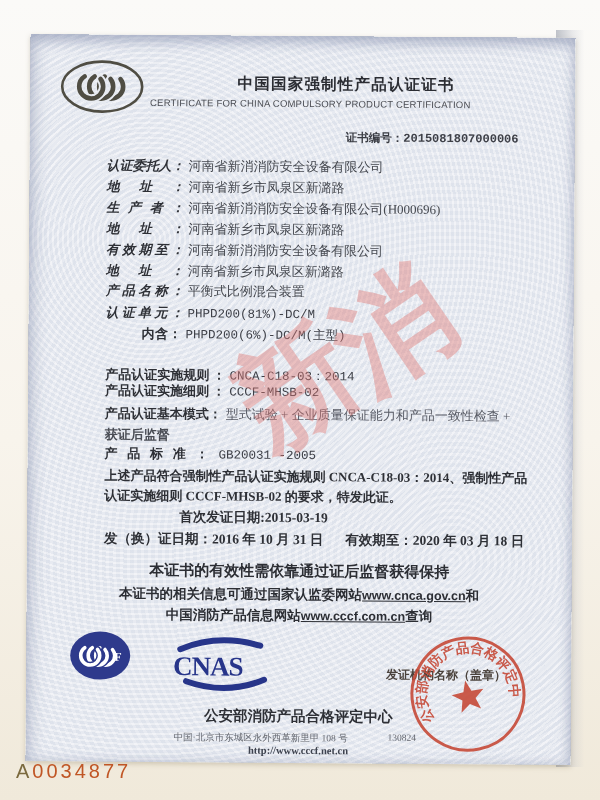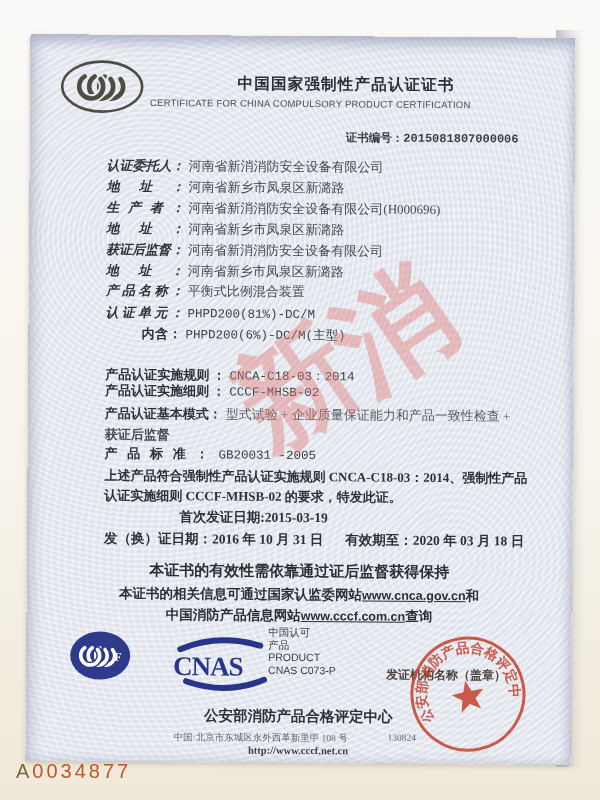--- a/index.html
+++ b/index.html
@@ -78,21 +78,21 @@
   <div class="abs title" style="left:160px;top:38px;width:312px;z-index:2">中国国家强制性产品认证证书</div>
   <div class="abs subtitle" style="left:120px;top:62px;width:312px;z-index:2">CERTIFICATE FOR CHINA COMPULSORY PRODUCT CERTIFICATION</div>
   <div class="abs certno" style="left:316px;top:94px;z-index:2">
     <span>证书编号：</span><span class="mono" style="font-size:12px">2015081807000006</span>
   </div>
 
   <div class="row" style="top:122px"><span class="lbj">认证委托人：</span><span class="val">河南省新消消防安全设备有限公司</span></div>
   <div class="row" style="top:143px"><span class="lbj">地址：</span><span class="val">河南省新乡市凤泉区新潞路</span></div>
   <div class="row" style="top:164px"><span class="lbj">生产者：</span><span class="val">河南省新消消防安全设备有限公司(H000696)</span></div>
   <div class="row" style="top:185px"><span class="lbj">地址：</span><span class="val">河南省新乡市凤泉区新潞路</span></div>
-  <div class="row" style="top:206px"><span class="lbj">获证后监督：</span><span class="val">河南省新消消防安全设备有限公司</span></div>
+  <div class="row" style="top:206px"><span class="lbj">有效期至：</span><span class="val">河南省新消消防安全设备有限公司</span></div>
   <div class="row" style="top:227px"><span class="lbj">地址：</span><span class="val">河南省新乡市凤泉区新潞路</span></div>
   <div class="row" style="top:247px"><span class="lbj">产品名称：</span><span class="val">平衡式比例混合装置</span></div>
   <div class="row" style="top:269px"><span class="lbj">认证单元：</span><span class="val mono">PHPD200(81%)-DC/M</span></div>
   <div class="row" style="top:290px;left:113px"><span class="lbj-sm">内含：</span><span class="val mono">PHPD200(6%)-DC/M(主型)</span></div>
   <div class="row" style="top:331px"><span class="lb">产品认证实施规则 ：</span><span class="val mono">CNCA-C18-03：2014</span></div>
   <div class="row" style="top:347px"><span class="lb">产品认证实施细则 ：</span><span class="val mono">CCCF-MHSB-02</span></div>
   <div class="row" style="top:370px"><span class="lb">产品认证基本模式：</span><span class="val" style="color:#565963">型式试验 + 企业质量保证能力和产品一致性检查 +</span></div>
   <div class="row" style="top:391px"><span class="lb" style="color:#4a4d55">获证后监督</span></div>
   <div class="row" style="top:410px"><span class="lbj-wide">产品标准：</span><span class="val mono" style="margin-left:10px">GB20031 -2005</span></div>
   <div class="row" style="top:432px"><span class="lb">上述产品符合强制性产品认证实施规则 CNCA-C18-03：2014、强制性产品</span></div>
@@ -125,26 +125,20 @@
     </g>
     <text x="46" y="31" font-size="12" font-weight="bold" fill="#ffffff" font-family="Liberation Sans, sans-serif">F</text>
   </svg>
 
   <svg class="abs" style="left:144px;top:598px;z-index:2" width="100" height="58" viewBox="0 0 100 58">
     <path d="M 10,16 Q 48,0 90,12" fill="none" stroke="#27358a" stroke-width="6" stroke-linecap="round"></path>
     <path d="M 16,48 Q 56,62 94,46" fill="none" stroke="#27358a" stroke-width="6" stroke-linecap="round"></path>
     <text x="3" y="42" font-size="27" font-weight="bold" fill="#27358a" font-family="Liberation Sans, sans-serif" letter-spacing="-1">CNAS</text>
   </svg>
 
-  <div class="acc-lines">
-    <div>中国认可</div>
-    <div>产品</div>
-    <div>PRODUCT</div>
-    <div>CNAS C073-P</div>
-  </div>
 
   <div class="issuer-label">发证机构名称（盖章）</div>
   <svg class="seal" viewBox="0 0 140 140">
     <circle cx="70" cy="70" r="56" fill="none" stroke="#c64a38" stroke-width="3"></circle>
     <path id="sealpath" d="M 32,88 A 42,42 0 1 1 108,88" fill="none"></path>
     <text font-size="13.5" fill="#c64a38" font-weight="bold">
       <textPath href="#sealpath" startOffset="0">公安部消防产品合格评定中心</textPath>
     </text>
     <polygon fill="#c64a38" points="70,56 74.1,67.3 86.2,67.7 76.7,75.2 80,86.8 70,80 60,86.8 63.3,75.2 53.8,67.7 65.9,67.3"></polygon>
   </svg>

